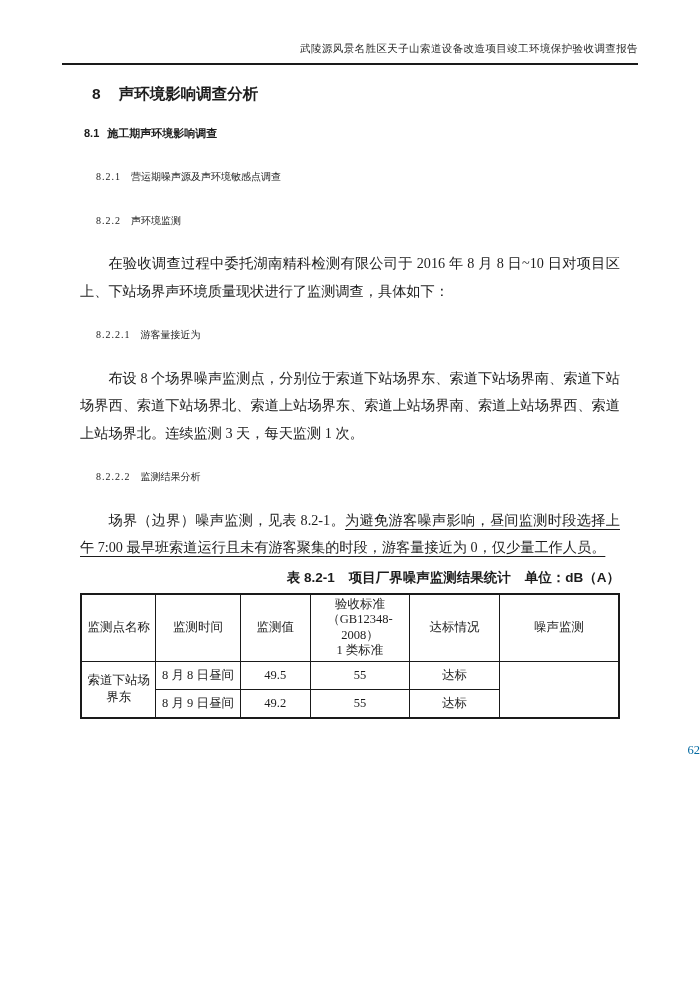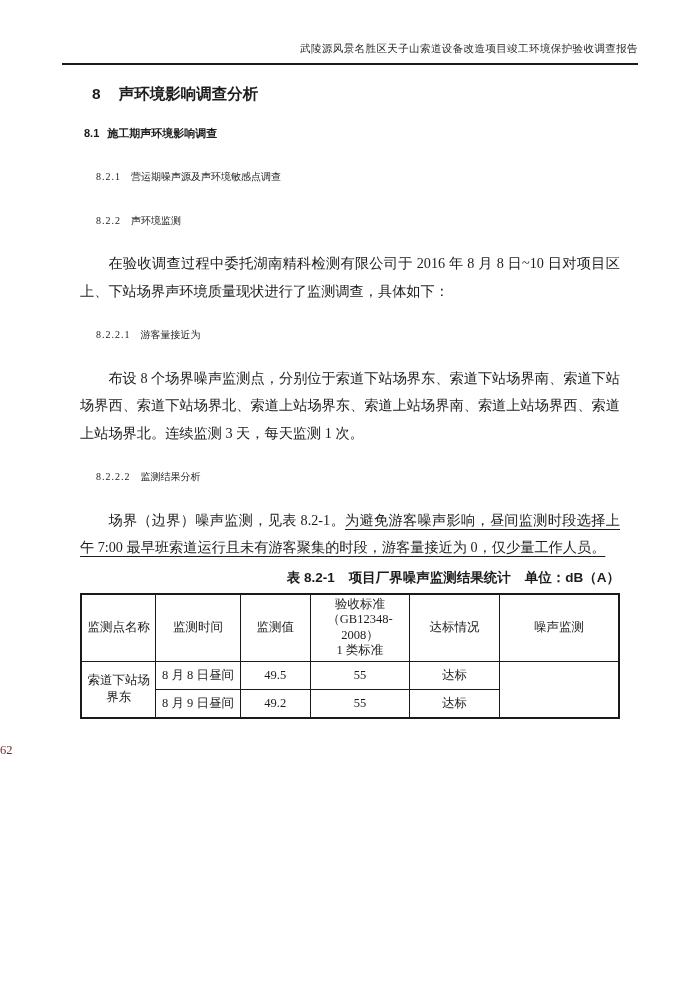--- a/index.html
+++ b/index.html
@@ -81,23 +81,23 @@
     vertical-align: middle;
     overflow: hidden;
   }
   table.noise-table thead th { height: 48px; }
   table.noise-table tbody td { height: 23px; margin-left: 20px; }
   .std-line { display: block; line-height: 15.5px; }
   .page-number {
     position: absolute;
     left: 0; right: 0;
     bottom: 56px;
-    text-align: left;
+    text-align: right;
     font-size: 12.5px;
-    color: #7f1d1d;
+    color: #0369a1;
   }
 </style>
 </head>
 <body>
 
 <div class="page">
 
   <div class="running-header">
     <span>武陵源风景名胜区天子山索道设备改造项目竣工环境保护验收调查报告</span>
   </div>

